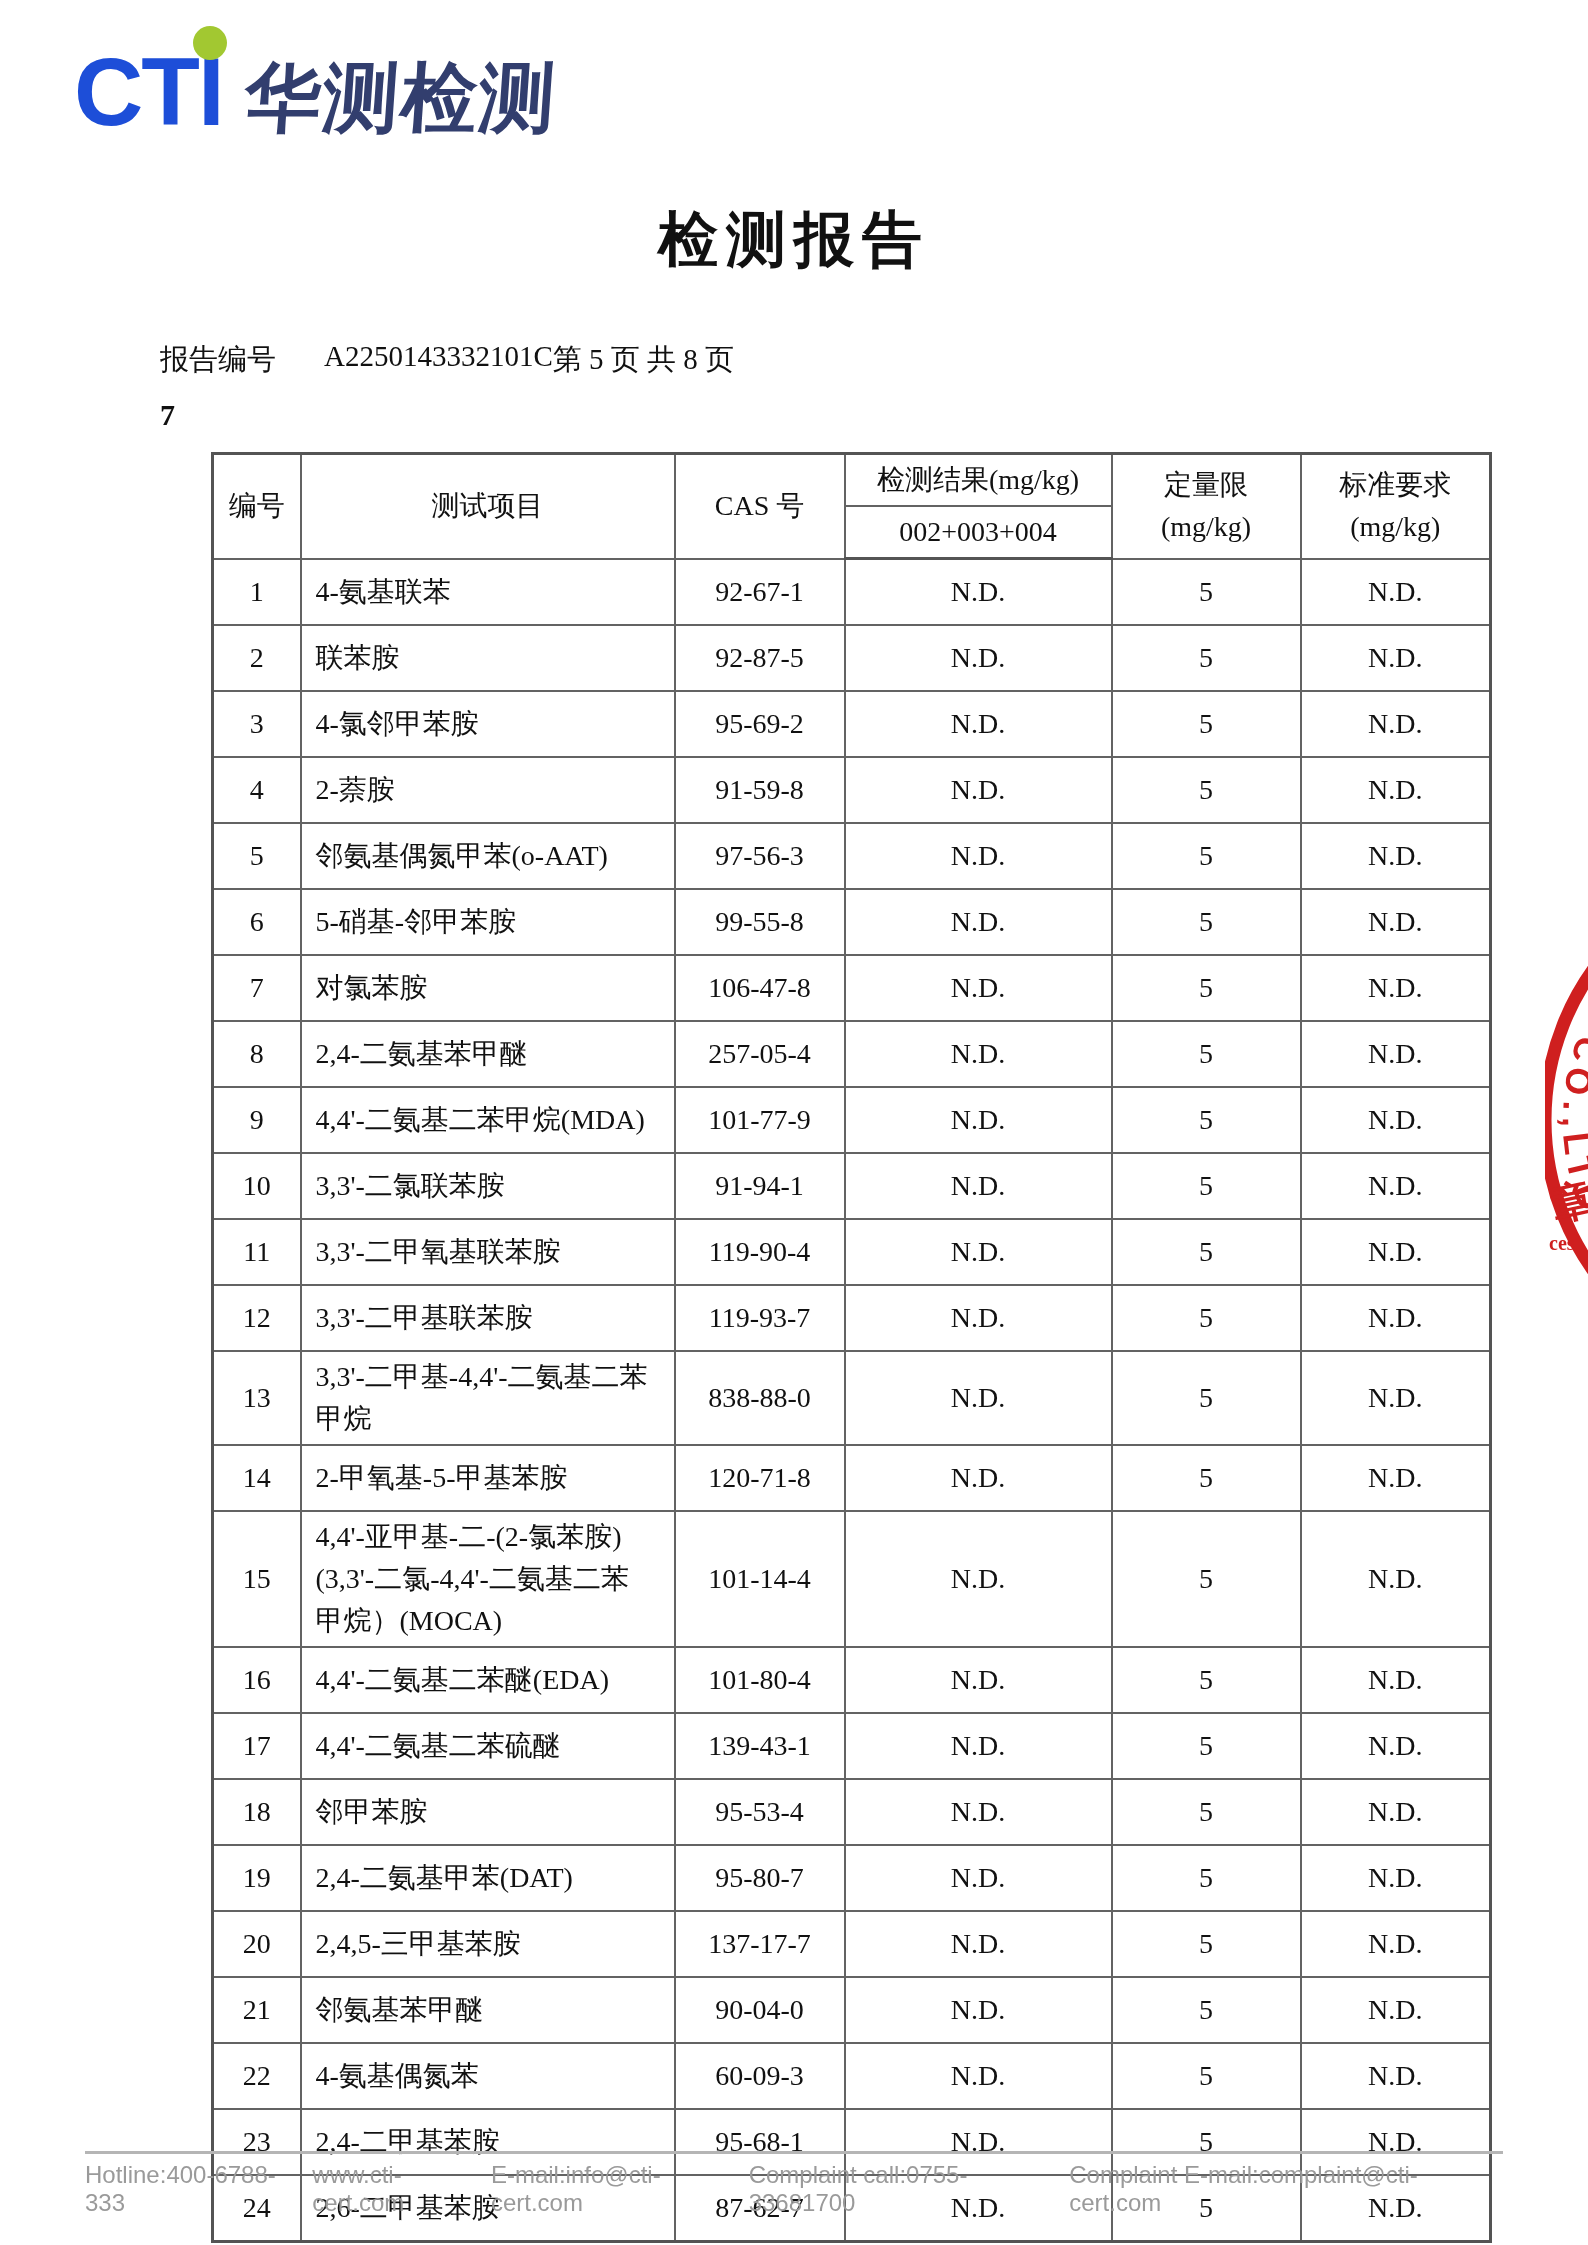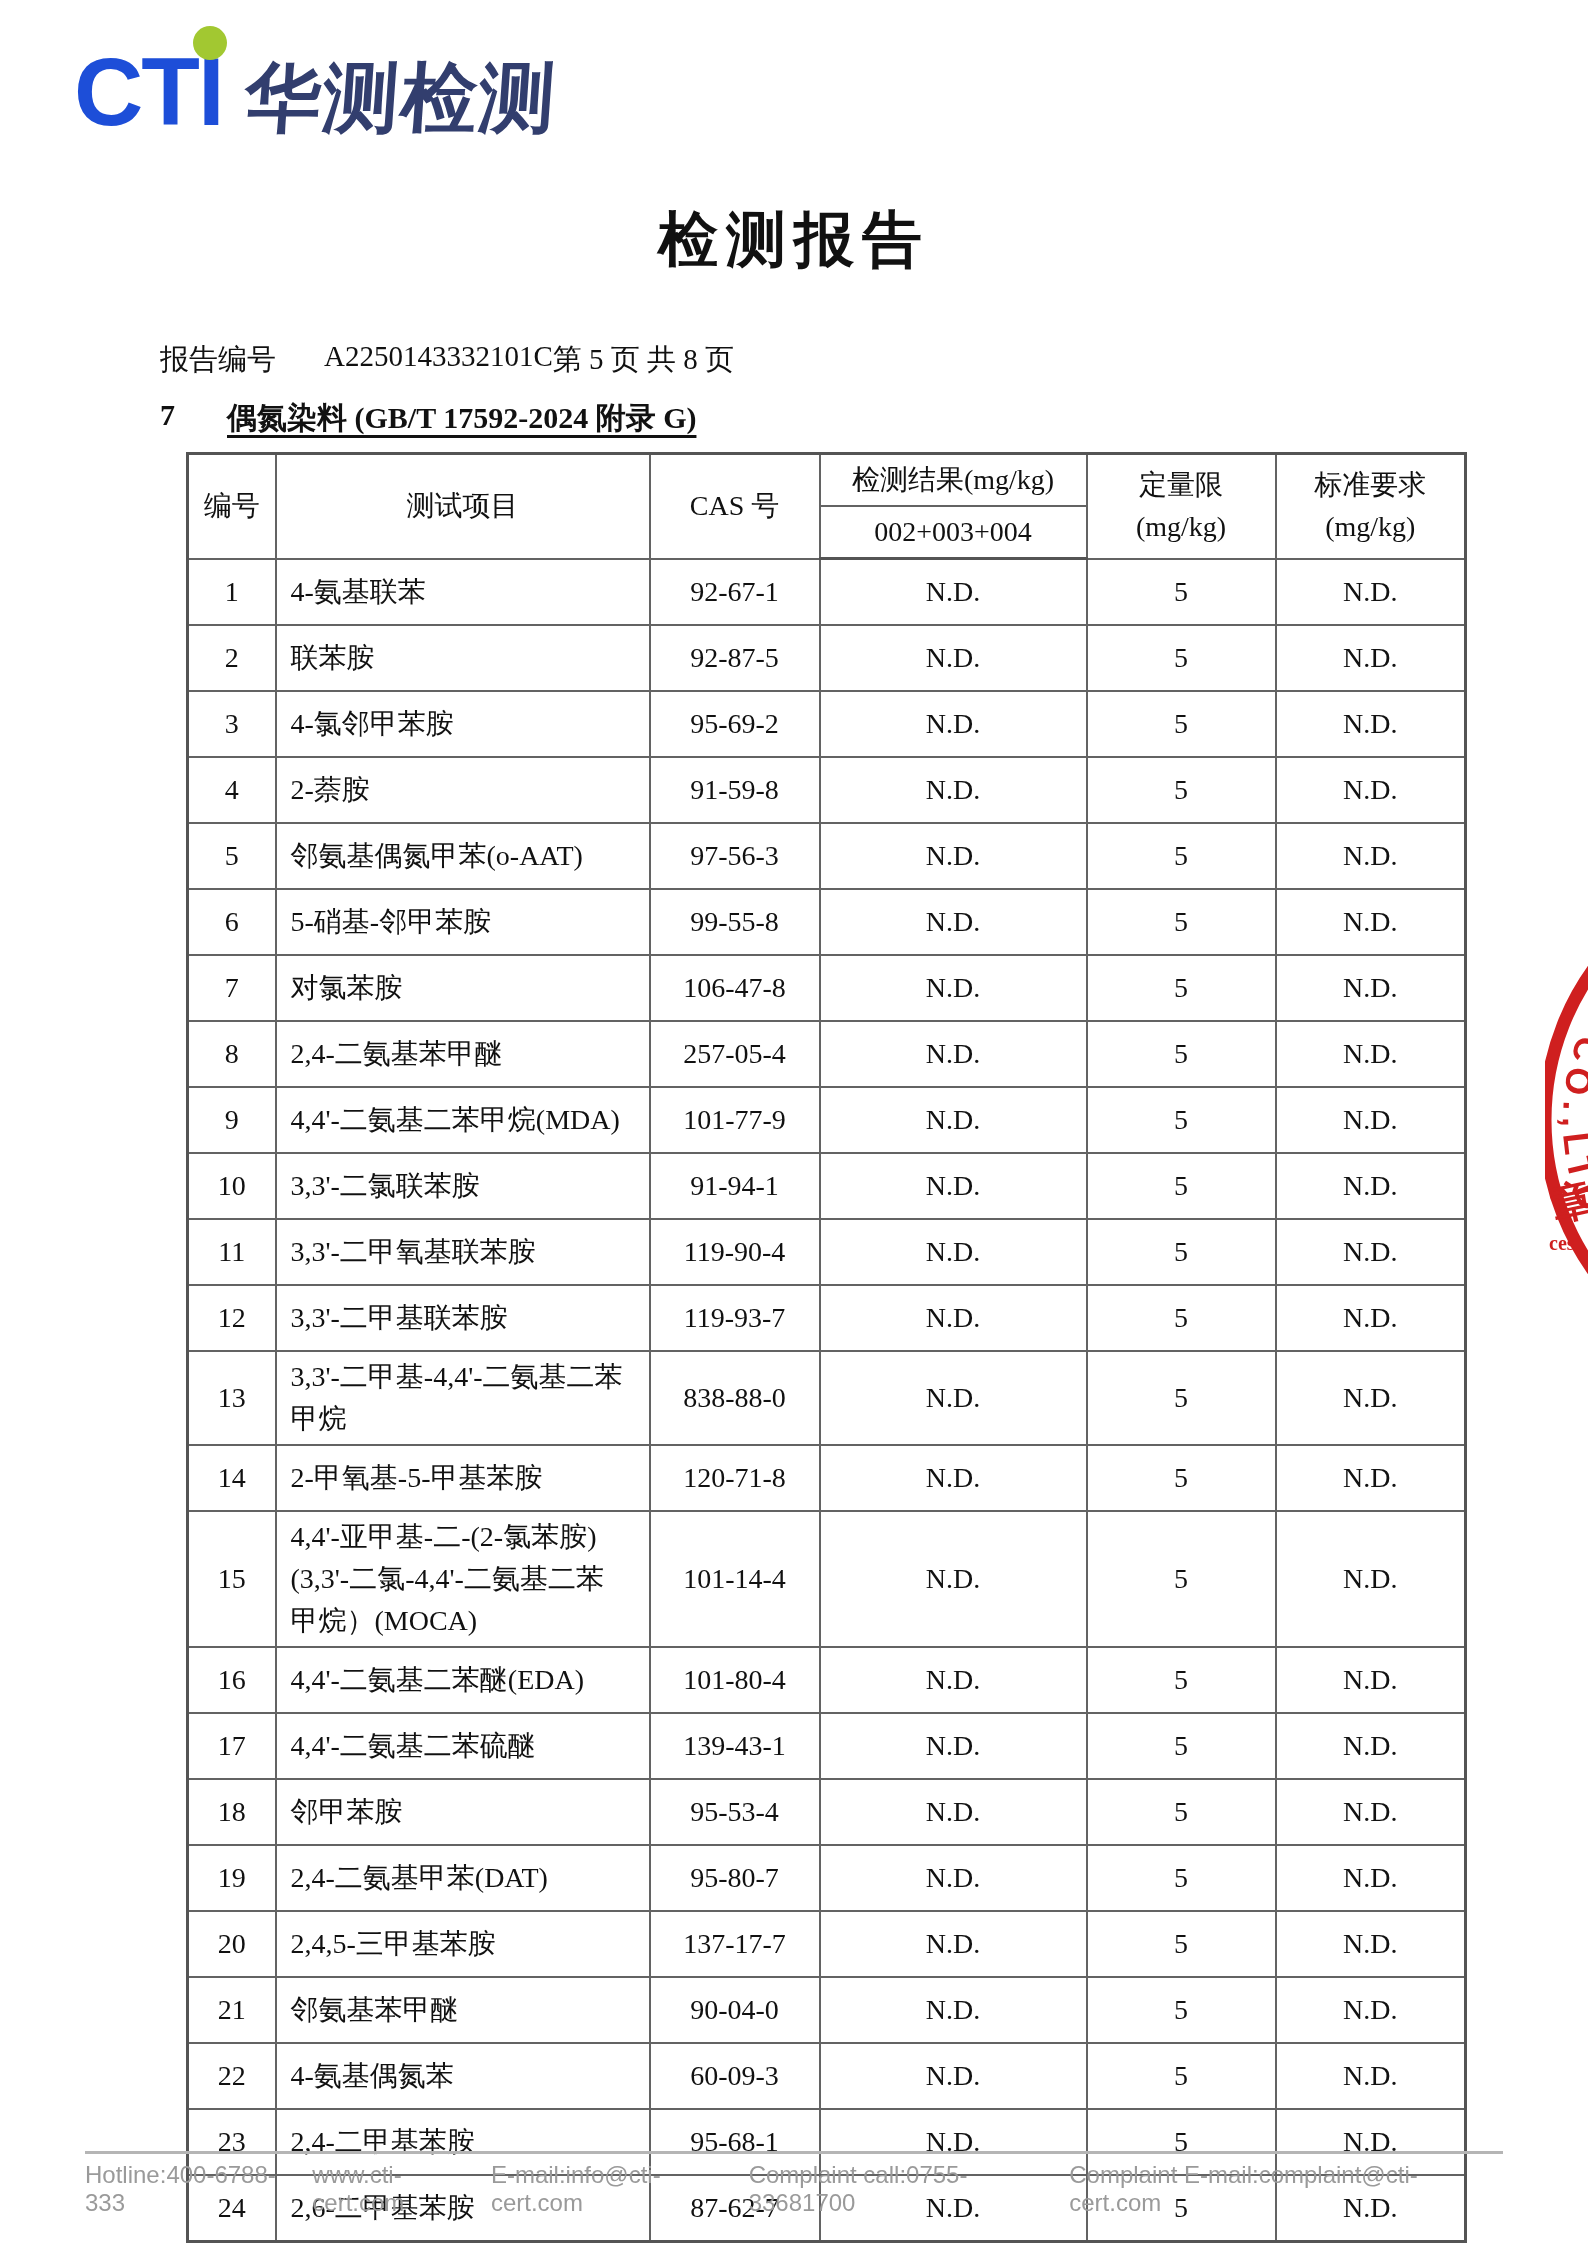--- a/index.html
+++ b/index.html
@@ -68,21 +68,21 @@
   col.c-loq{width:189px;}
   col.c-std{width:190px;}
   th,td{
     border:2px solid #636363;
     font-weight:400;
     text-align:center;
     padding:4px 6px;
     white-space:pre-line;
     line-height:1.5;
   }
-  table{border:3px solid #545454;}
+  table{border:3px solid #545454;margin-left:25px;}
   tr.h1 th{border-bottom-width:2px;}
   thead tr.h1 th[rowspan], thead th{height:40px;}
   thead tr:last-child th{border-bottom:3px solid #545454;}
   tbody td{height:56px;}
   td.item{text-align:left;padding-left:14px;}
   
   .stamp{position:absolute;top:818px;left:1545px;width:600px;height:600px;pointer-events:none;}
   
   .footer-line{
     position:absolute;top:2151px;left:85px;right:85px;
@@ -111,21 +111,20 @@
 <div class="meta">
   <div class="meta-left">
     <span>报告编号</span>
     <span>A2250143332101C</span>
   </div>
   <div>第 5 页   共 8 页</div>
 </div>
 
 <div class="section">
   <span>7</span>
-  <span class="section-title">偶氮染料 (GB/T 17592-2024 附录 G)</span>
 </div>
 
 <div class="tbl-wrap">
   <table>
     <colgroup>
       <col class="c-no">
         <col class="c-item">
         <col class="c-cas">
       <col class="c-result">
         <col class="c-loq">

